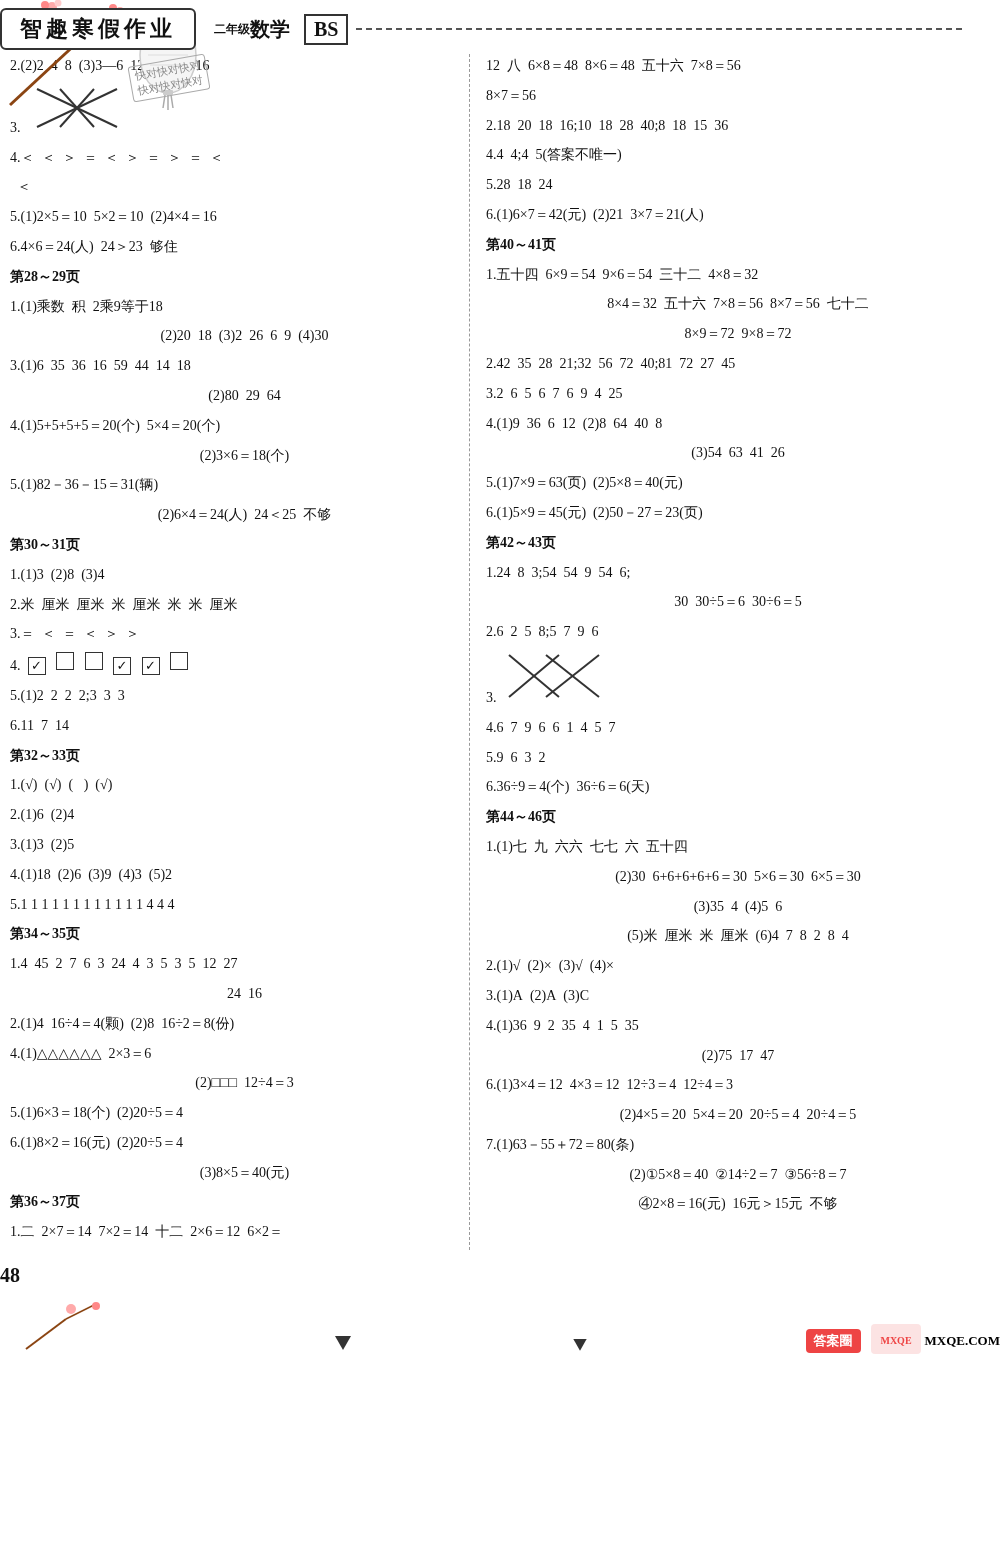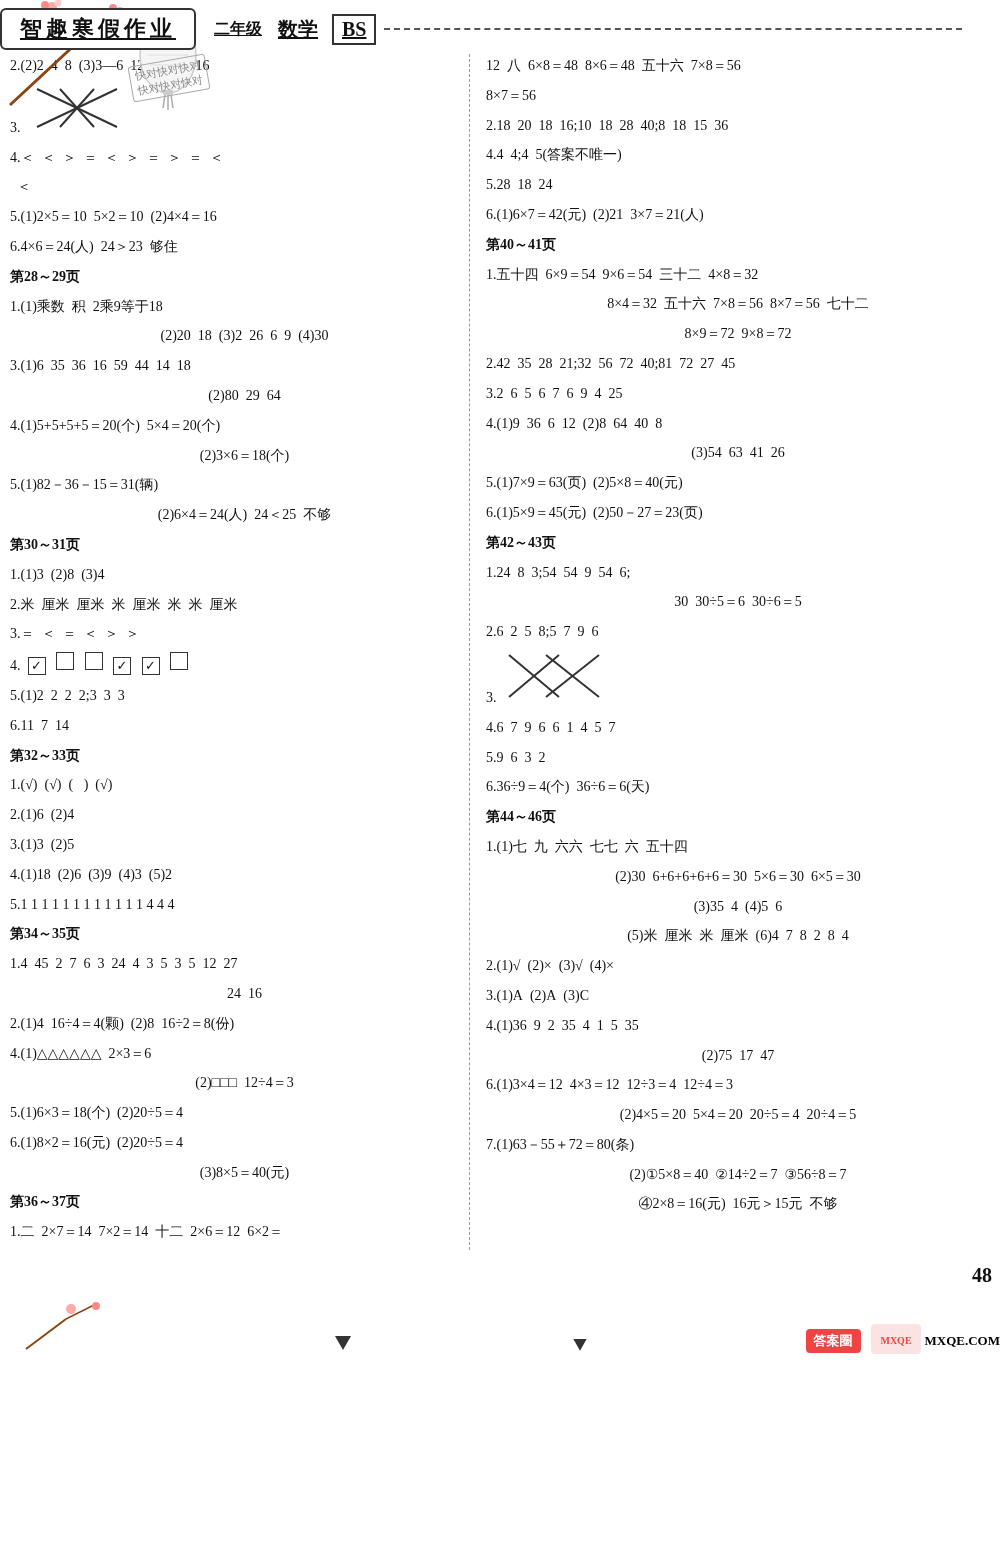--- a/index.html
+++ b/index.html
@@ -12,36 +12,34 @@
       color: #111;
       position: relative;
       overflow-x: hidden;
     }
     .header {
       display: flex;
       align-items: center;
       justify-content: flex-end;
       padding: 8px 38px 4px 0;
       position: relative;
-      text-decoration: underline;
     }
     .header-title-box {
       border: 2.5px solid #333;
       border-radius: 6px;
       padding: 4px 18px;
       font-size: 22px;
       font-weight: bold;
       letter-spacing: 4px;
       margin-right: 18px;
       background: #fff;
     }
     .header-grade {
-      font-size: 16px;
-      font-weight: bold;
-      margin-right: 16px;
+      font-size: 12px;
+      font-weight: bold;
     }
     .header-subject {
       font-size: 20px;
       font-weight: bold;
       margin-right: 14px;
     }
     .header-edition {
       font-size: 20px;
       font-weight: bold;
       border: 2px solid #333;
@@ -81,21 +79,21 @@
     .section-title {
       font-weight: bold;
       font-size: 14px;
       text-align: center;
     }
     .indent {
       padding-left: 20px;
       text-align: center;
     }
     .page-num {
-      text-align: right;
+      text-align: left;
       font-size: 20px;
       font-weight: bold;
       margin: 14px 8px 6px 0;
     }
     .footer-bar {
       display: flex;
       justify-content: space-between;
       align-items: flex-end;
       padding: 6px 0 0 16px;
       position: relative;

